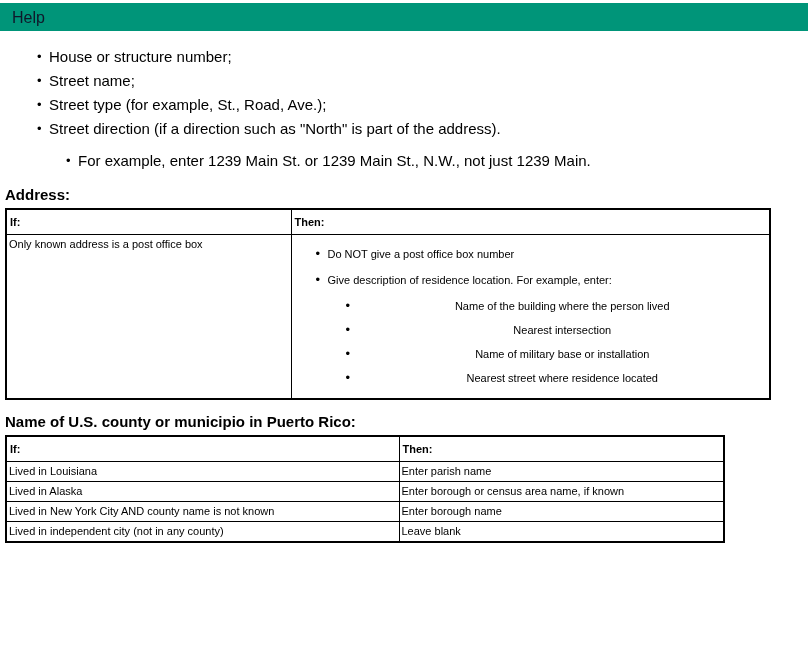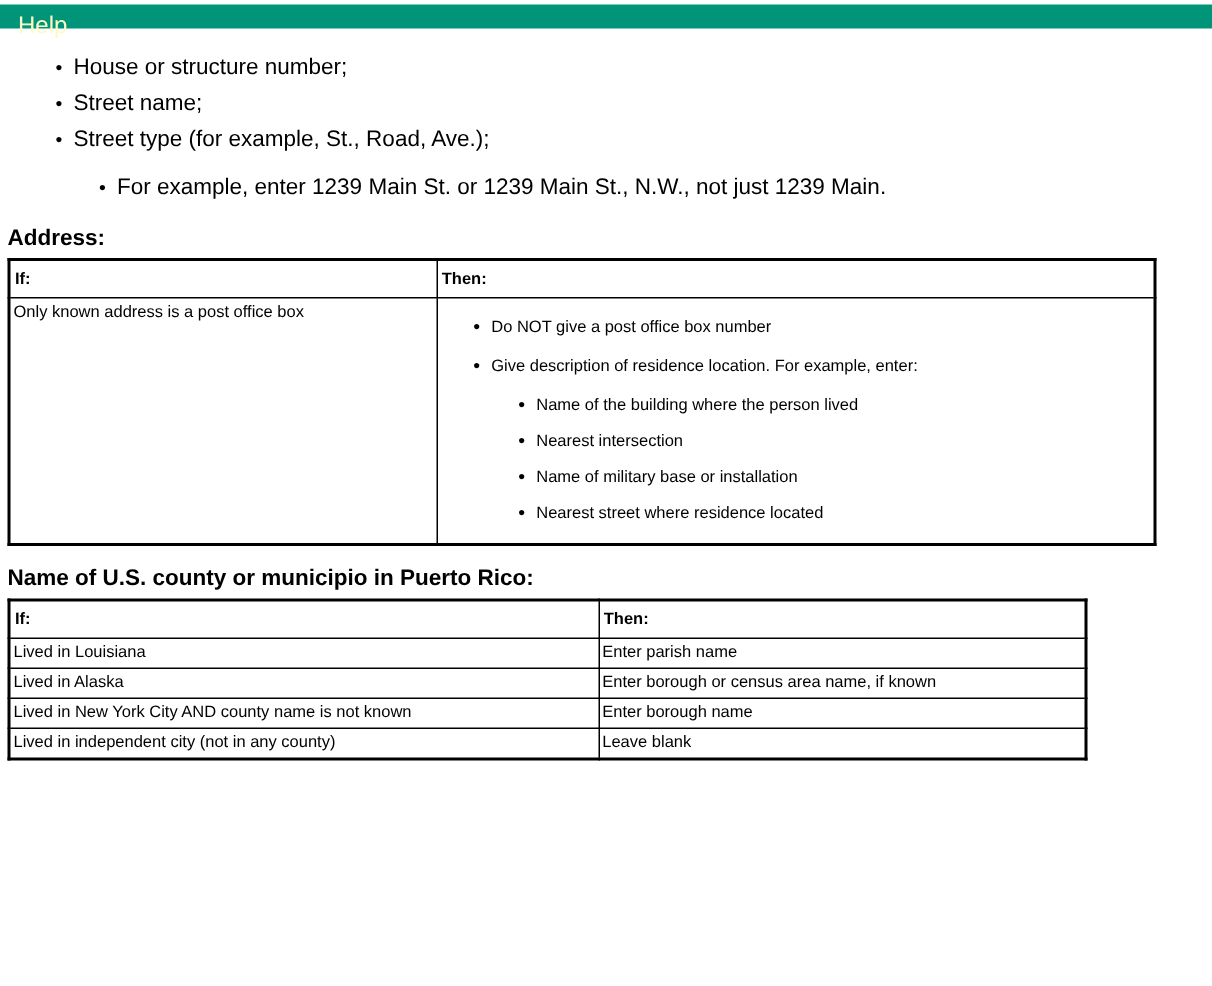--- a/index.html
+++ b/index.html
@@ -8,24 +8,24 @@
     width: 808px; height: 657px;
     background: #ffffff;
     font-family: "Liberation Sans", sans-serif;
     font-size: 15px;
     color: #000000;
     overflow: hidden;
   }
   
   .help-bar {
     margin-top: 3px;
-    height: 16px;
+    height: 28px;
     line-height: 30px;
     background: #009579;
-    color: #fef9c3;
+    color: #0f172a;
     font-size: 16px;
     padding-left: 12px;
   }
   
   .content { padding: 0 5px; }
   .include-label { margin-top: 13px; }
   ul { list-style: none; margin: 0; padding: 0; }
   li {
     position: relative;
     padding-left: 13px;
@@ -61,37 +61,38 @@
     overflow: hidden;
     white-space: nowrap;
   }
   th { font-weight: bold; padding: 6px 2px 6px 3px; }
   .t-address { width: 766px; }
   .t-address .col-if { width: 285px; }
   .t-county { width: 720px; margin-top: 1px; }
   .t-county .col-if { width: 393px; }
   .cell-list { margin: 4px 0 4px 21px; }
   .cell-list > li { margin-bottom: 2px; white-space: normal; }
-  .cell-sublist { margin: 2px 0 0 17px; }
+  .cell-sublist { margin: 2px 0 0 17px; text-align: center; }
   .cell-sublist > li { margin-bottom: 0; }
 </style>
 </head>
 <body>
 
 <div class="help-bar" style="background: rgb(0, 149, 121);">
   <span>Help</span>
 </div>
 
 <div class="content">
 
 
   <ul class="include-list">
     <li>House or structure number;</li>
     <li>Street name;</li>
     <li>Street type (for example, St., Road, Ave.);</li>
+    <li>Street direction (if a direction such as "North" is part of the address).</li>
   </ul>
   <ul class="example-list">
     <li>For example, enter 1239 Main St. or 1239 Main St., N.W., not just 1239 Main.</li>
   </ul>
 
   <div class="section-heading">Address:</div>
 
   <table class="t-address">
     <tbody>
         <tr>

